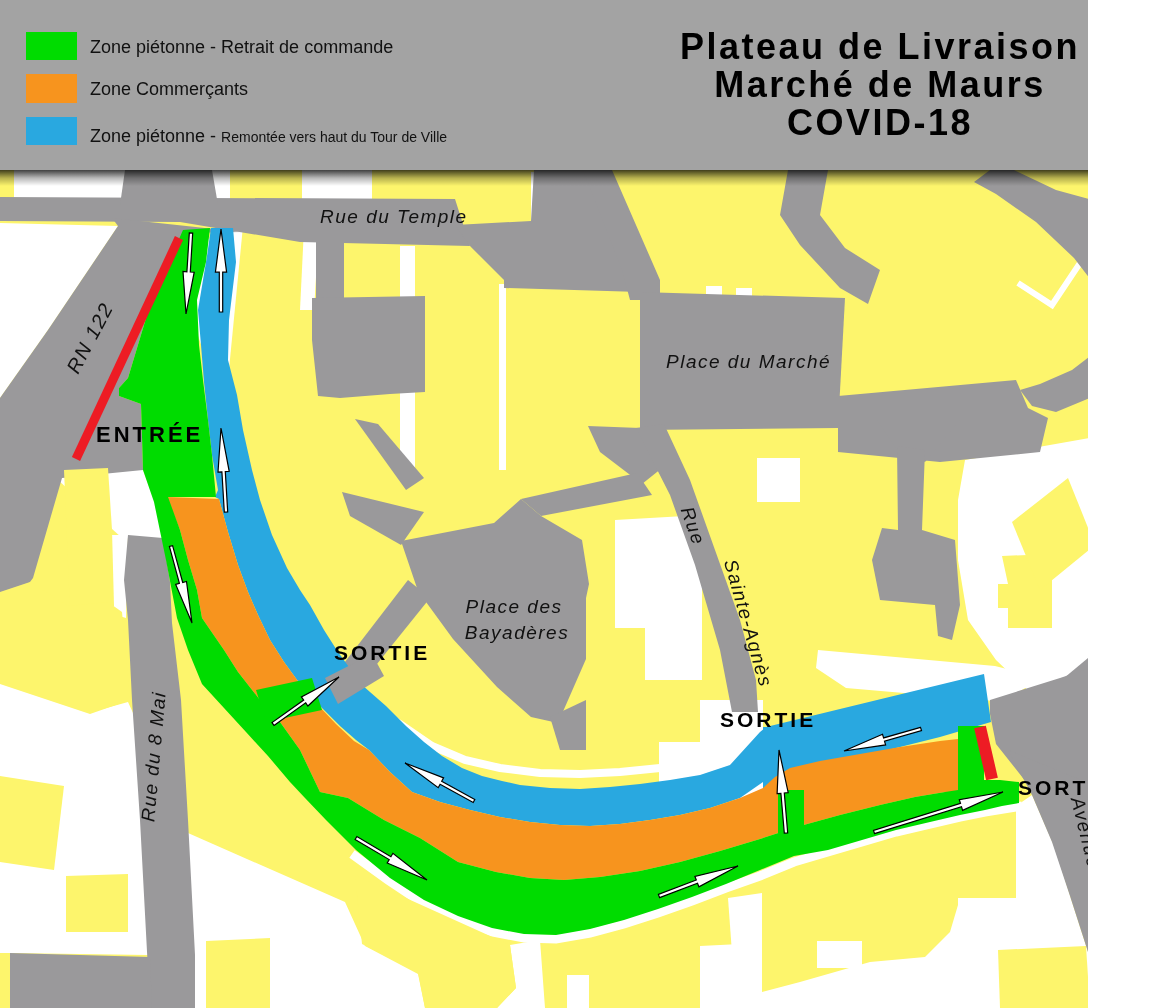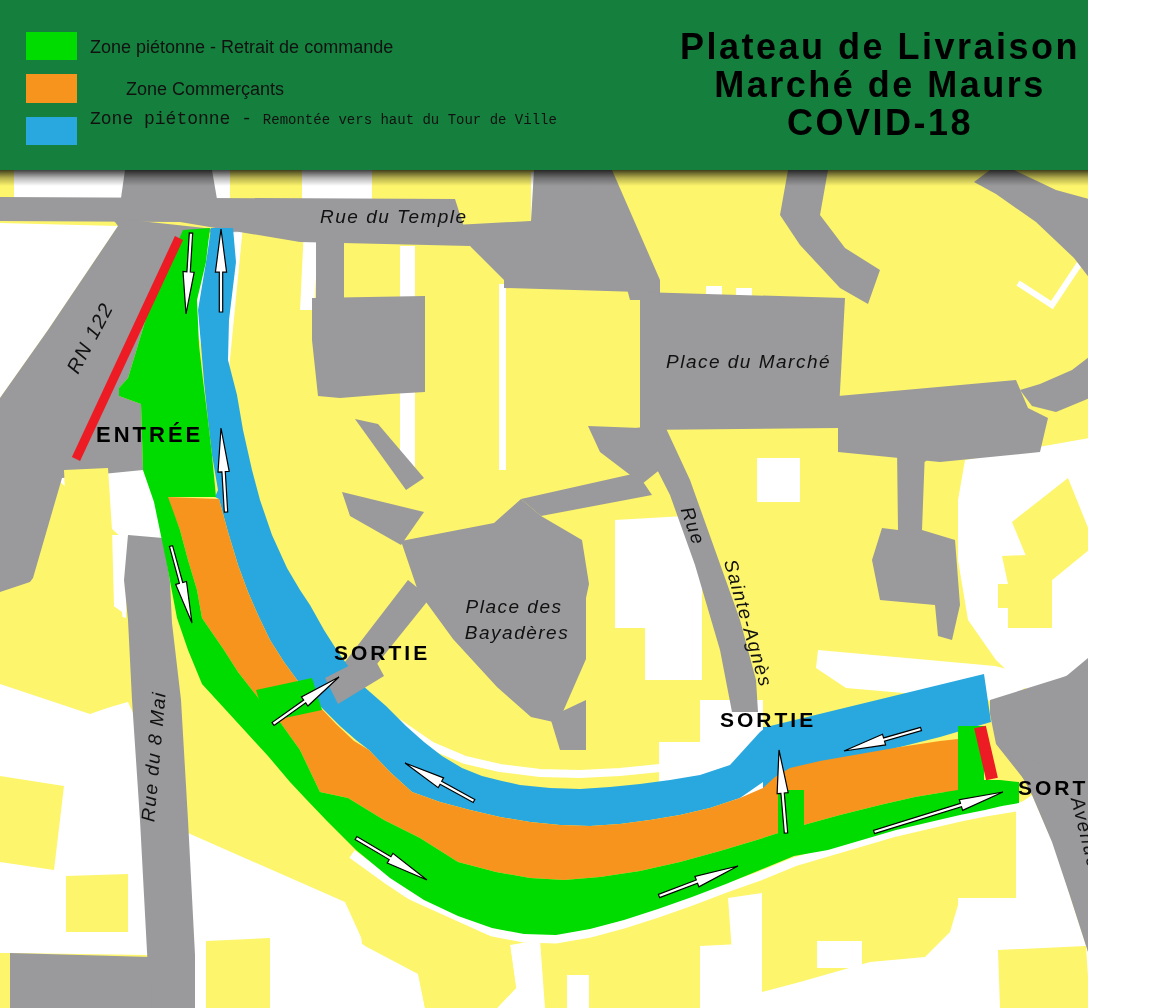--- a/index.html
+++ b/index.html
@@ -1,37 +1,37 @@
 <!DOCTYPE html>
 <html><head>
 <meta charset="utf-8">
 <style>
   html,body{margin:0;padding:0;background:#fff;}
-  #page{position:relative;width:1088px;height:1008px;overflow:hidden;background:#15803d;
+  #page{position:relative;width:1088px;height:1008px;overflow:hidden;background:#a3a3a3;
         font-family:"Liberation Sans", sans-serif;}
   .lgtxt{position:absolute;font-size:18px;color:#111;}
   .small{font-size:14px;}
   .title{position:absolute;left:600px;width:560px;text-align:center;font-weight:bold;
          color:#000;font-size:36px;letter-spacing:2.5px;}
 </style>
 </head>
 <body>
 <div id="page">
 
   <div style="position:absolute;left:26px;top:32px;width:51px;height:28px;background:#00dc00;"></div>
 
   <div class="lgtxt" style="left:90px;top:37px;">Zone piétonne - Retrait de commande</div>
 
   <div style="position:absolute;left:26px;top:74px;width:51px;height:29px;background:#f7941e;"></div>
 
-  <div class="lgtxt" style="left:90px;top:79px;margin-left:36px;">Zone Commerçants</div>
+  <div class="lgtxt" style="left:90px;top:79px;">Zone Commerçants</div>
 
   <div style="position:absolute;left:26px;top:117px;width:51px;height:28px;background:#29a8e0;"></div>
 
-  <div class="lgtxt" style="left:90px;top:109px;font-family:Liberation Mono, monospace;">Zone piétonne - <span class="small">Remontée vers haut du Tour de Ville</span></div>
+  <div class="lgtxt" style="left:90px;top:126px;">Zone piétonne - <span class="small">Remontée vers haut du Tour de Ville</span></div>
 
   <div class="title" style="top:26px;">Plateau de Livraison</div>
 
   <div class="title" style="top:64px;">Marché de Maurs</div>
 
   <div class="title" style="top:102px;">COVID-18</div>
 
     <svg id="map" width="1170" height="838" viewBox="0 170 1170 838" style="position:absolute;left:0;top:170px;">
 
   <rect x="0" y="170" width="1170" height="838" fill="#fdf56c"></rect>

